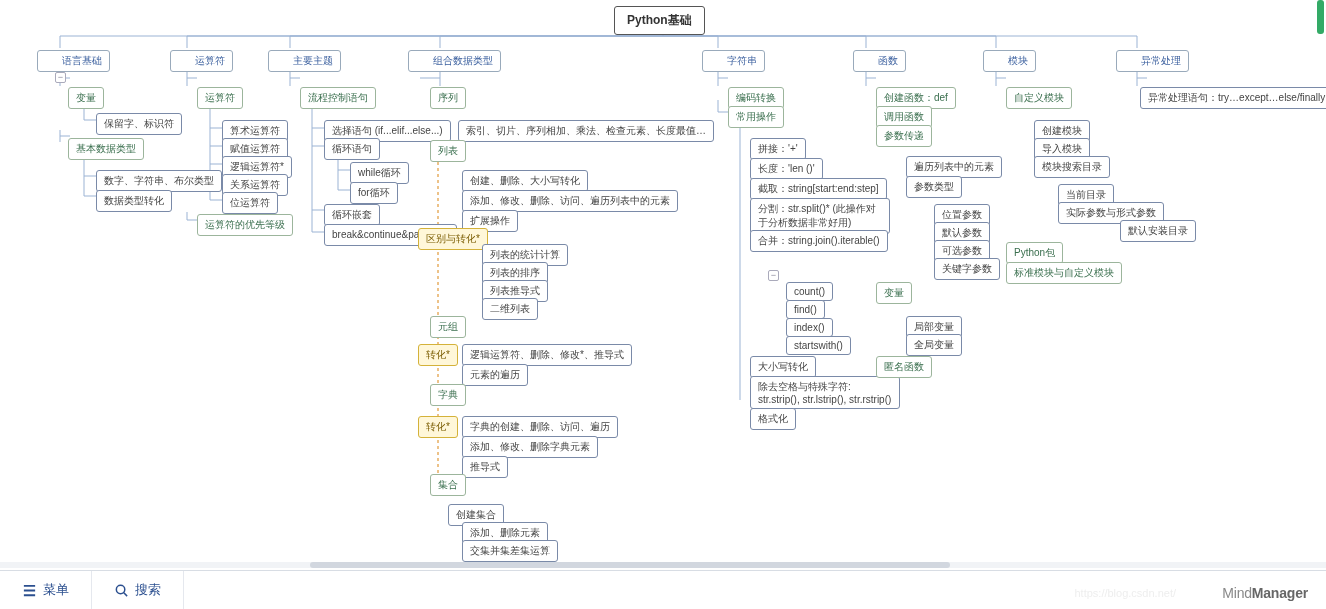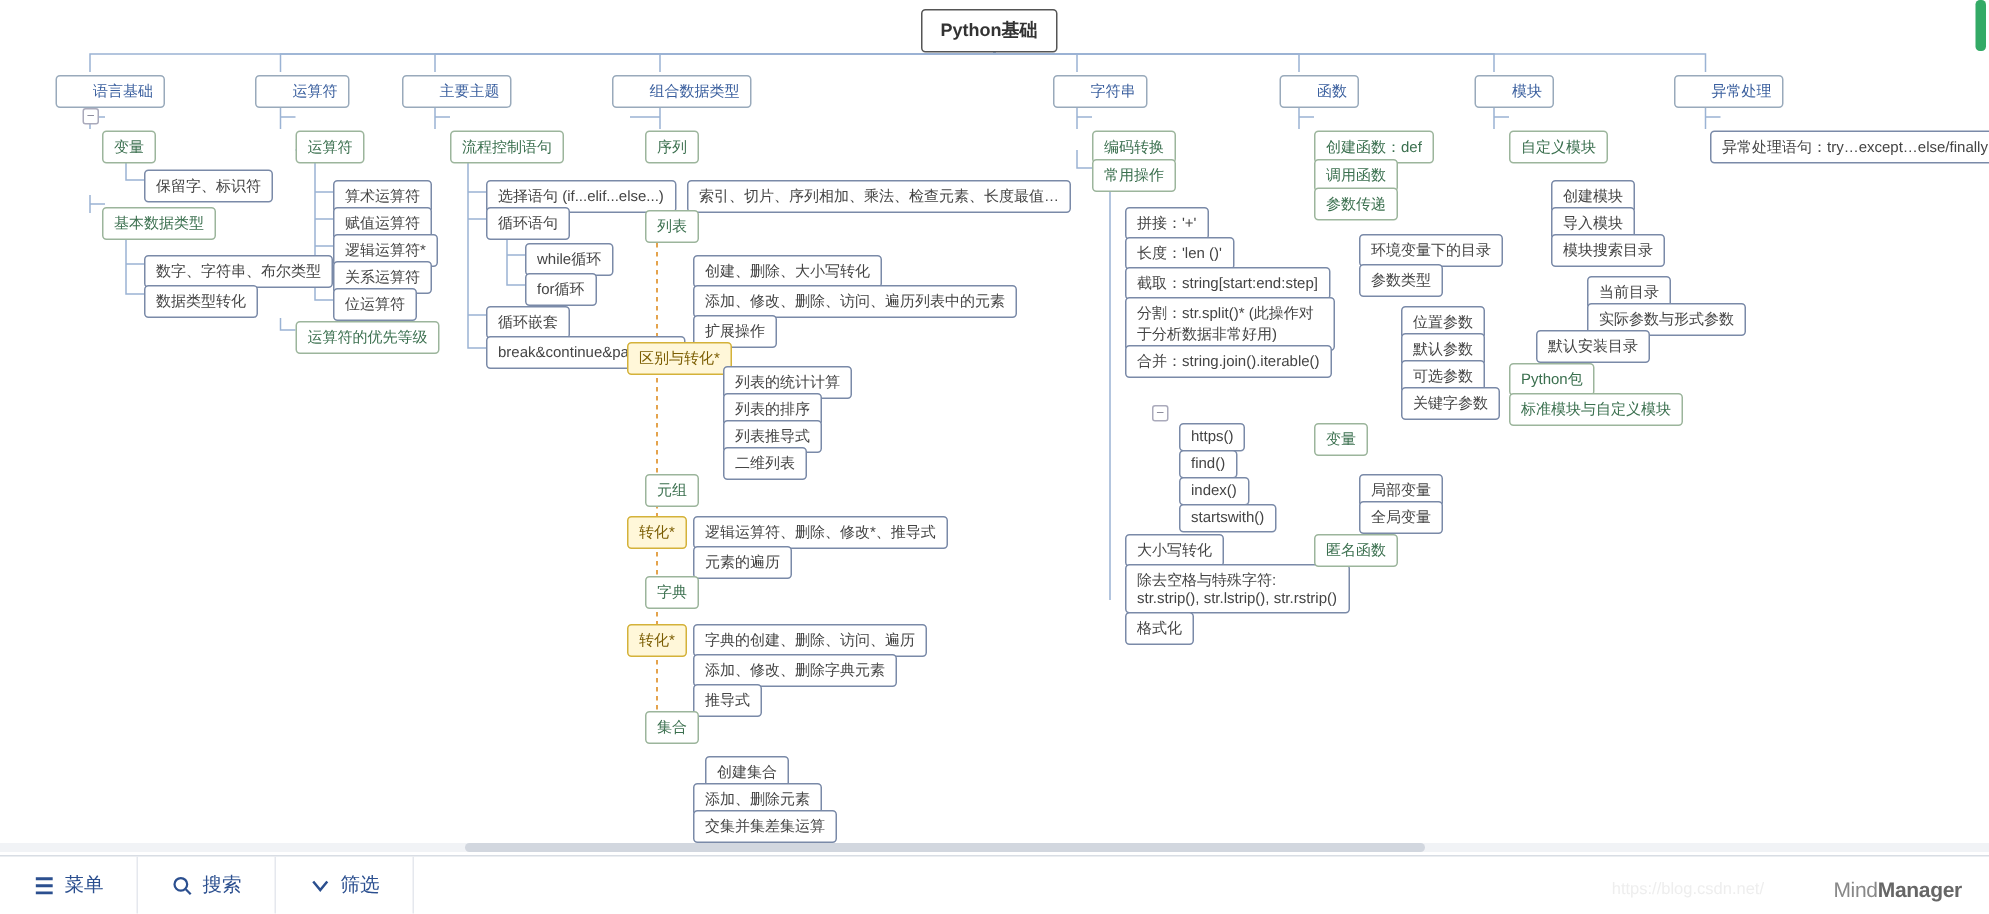--- a/index.html
+++ b/index.html
@@ -239,21 +239,21 @@
     </div>
   <div class="node leaf" style="left:462px;top:436px">
       <span>添加、修改、删除字典元素</span>
     </div>
   <div class="node leaf" style="left:462px;top:456px">
       <span>推导式</span>
     </div>
   <div class="node sub" style="left:430px;top:474px">
       <span>集合</span>
     </div>
-  <div class="node leaf" style="left:470px;top:504px">
+  <div class="node leaf" style="left:448px;top:504px">
       <span>创建集合</span>
     </div>
   <div class="node leaf" style="left:462px;top:522px">
       <span>添加、删除元素</span>
     </div>
   <div class="node leaf" style="left:462px;top:540px">
       <span>交集并集差集运算</span>
     </div>
 
   <div class="node branch" style="left:702px;top:50px">
@@ -276,21 +276,21 @@
     </div>
   <div class="node leaf" style="left:750px;top:198px;white-space:normal;width:140px">
       <span>分割：str.split()*
 (此操作对于分析数据非常好用)</span>
     </div>
   <div class="node leaf" style="left:750px;top:230px">
       <span>合并：string.join().iterable()</span>
     </div>
   <div class="marker" style="left:768px;top:270px">−</div>
   <div class="node leaf" style="left:786px;top:282px">
-      <span>https()</span>
+      <span>count()</span>
     </div>
   <div class="node leaf" style="left:786px;top:300px">
       <span>find()</span>
     </div>
   <div class="node leaf" style="left:786px;top:318px">
       <span>index()</span>
     </div>
   <div class="node leaf" style="left:786px;top:336px">
       <span>startswith()</span>
     </div>
@@ -310,21 +310,21 @@
   <div class="node sub" style="left:876px;top:87px">
       <span>创建函数：def</span>
     </div>
   <div class="node sub" style="left:876px;top:106px">
       <span>调用函数</span>
     </div>
   <div class="node sub" style="left:876px;top:125px">
       <span>参数传递</span>
     </div>
   <div class="node leaf" style="left:906px;top:156px">
-      <span>环境变量下的目录</span>
+      <span>遍历列表中的元素</span>
     </div>
   <div class="node leaf" style="left:906px;top:176px">
       <span>参数类型</span>
     </div>
   <div class="node leaf" style="left:934px;top:204px">
       <span>位置参数</span>
     </div>
   <div class="node leaf" style="left:934px;top:222px">
       <span>默认参数</span>
     </div>
@@ -361,21 +361,21 @@
     </div>
   <div class="node leaf" style="left:1034px;top:156px">
       <span>模块搜索目录</span>
     </div>
   <div class="node leaf" style="left:1058px;top:184px">
       <span>当前目录</span>
     </div>
   <div class="node leaf" style="left:1058px;top:202px">
       <span>实际参数与形式参数</span>
     </div>
-  <div class="node leaf" style="left:1024px;top:220px">
+  <div class="node leaf" style="left:1120px;top:220px">
       <span>默认安装目录</span>
     </div>
   <div class="node sub" style="left:1006px;top:242px">
       <span>Python包</span>
     </div>
   <div class="node sub" style="left:1006px;top:262px">
       <span>标准模块与自定义模块</span>
     </div>
 
   <div class="node branch" style="left:1116px;top:50px">
@@ -399,23 +399,17 @@
       </svg>
     <span>菜单</span>
   </div>
   <div class="tbtn">
     <svg viewBox="0 0 16 16">
         <circle cx="7" cy="7" r="4.5" stroke="#2b4f8f" stroke-width="1.6" fill="none"></circle>
         <path d="M10.5 10.5 L14 14" stroke="#2b4f8f" stroke-width="1.6"></path>
       </svg>
     <span>搜索</span>
   </div>
-  <div class="tbtn">
-    <svg viewBox="0 0 16 16">
-        <path d="M3 5 L8 11 L13 5" stroke="#2b4f8f" stroke-width="1.8" fill="none"></path>
-      </svg>
-    <span>筛选</span>
-  </div>
   <span id="url">https://blog.csdn.net/</span>
   <div id="watermark">
     <span>Mind</span><b>Manager</b>
   </div>
 </div>
 
 </body></html>

